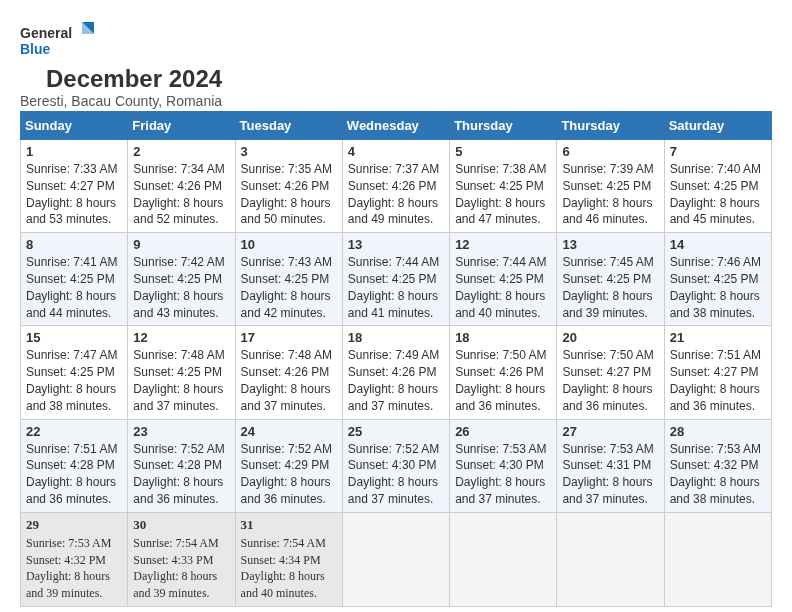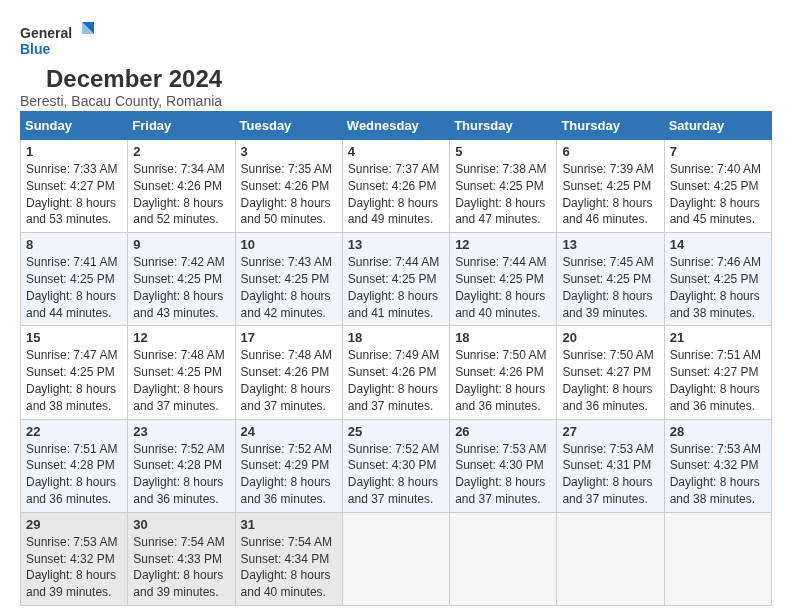--- a/index.html
+++ b/index.html
@@ -54,20 +54,21 @@
       vertical-align: top;
       width: calc(100% / 7);
       min-height: 80px;
       background: #fff;
     }
     .calendar tr:nth-child(even) td {
       background: #f0f5fb;
     }
     .calendar tr:last-child td {
       background: #e8e8e8;
+      font-family: Liberation Serif, serif;
     }
     .day-num {
       font-size: 13px;
       font-weight: bold;
       color: #333;
       display: block;
       margin-bottom: 2px;
     }
     .day-info {
       font-size: 12px;

